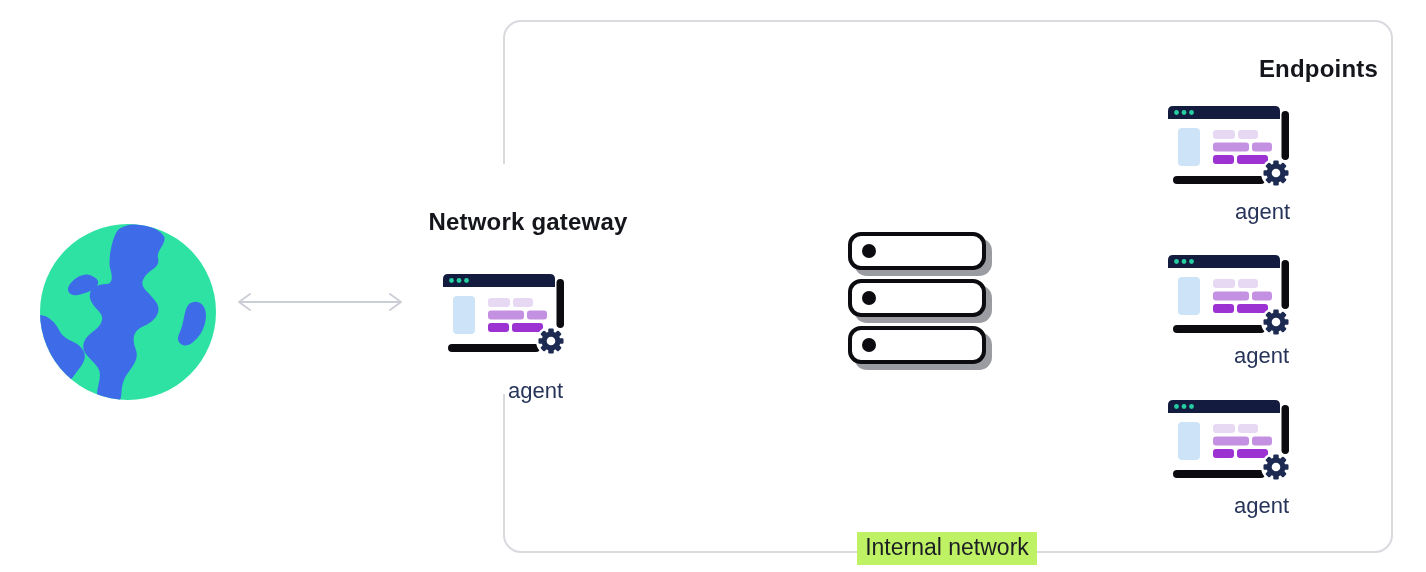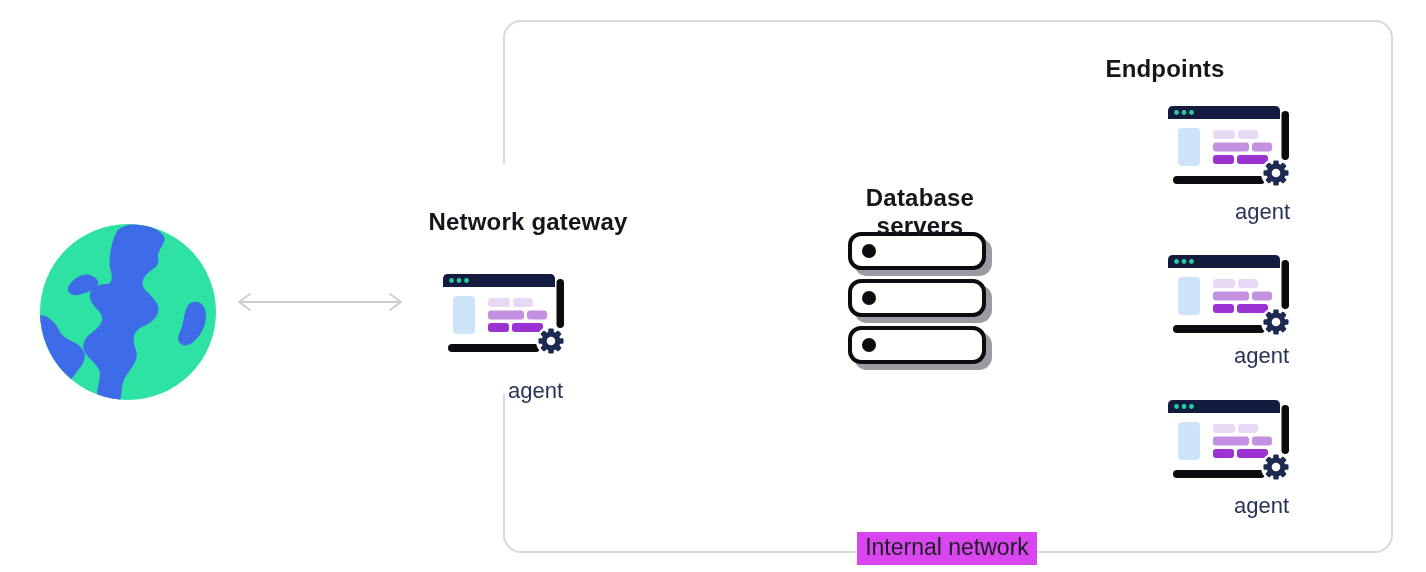--- a/index.html
+++ b/index.html
@@ -34,21 +34,21 @@
     font-size:22px;font-weight:400;color:var(--agent-text);
     text-align:left;z-index:3;
   }
   .internal-box{
     left:503px;top:20px;width:886px;height:529px;
     border:2px solid var(--border-gray);border-radius:18px;z-index:0;
   }
   .white-mask{background:#fff;z-index:1;}
   .internal-label{
     left:857px;top:532px;width:180px;padding:2px 0 4px 0;
-    background:#d946ef;font-size:23px;font-weight:400;color:var(--label-text);
+    background:#bef264;font-size:23px;font-weight:400;color:var(--label-text);
     text-align:center;z-index:2;
   }
   .globe{left:40px;top:224px;width:176px;height:176px;z-index:2;}
   .arrow{left:234px;top:291px;width:172px;height:22px;z-index:4;}
   .agent-icon{width:132px;height:94px;z-index:3;position:absolute;}
   .server-stack{
     left:848px;top:232px;display:flex;flex-direction:column;gap:9px;z-index:2;
   }
   .server{
     width:130px;height:30px;background:#fff;border:4px solid var(--ink);
@@ -139,34 +139,33 @@
       <path d="M156 3 L 167 11 L 156 19"></path>
     </g>
   </svg>
 
   <div class="abs heading" style="left:398px;top:208px;width:212px;margin-left:24px;">Network gateway</div>
   <svg class="agent-icon" style="left:441px;top:272px;" viewBox="0 0 132 94">
       <use href="#agent-window"></use>
     </svg>
   <div class="abs agent-label" style="left:508px;top:378px;width:90px;">agent</div>
 
-  <div class="abs heading" style="left:820px;top:184px;width:200px;">Database servers</div>
   <div class="abs server-stack">
     <div class="server">
       <span class="server-dot"></span>
     </div>
     <div class="server">
       <span class="server-dot"></span>
     </div>
     <div class="server">
       <span class="server-dot"></span>
     </div>
   </div>
 
-  <div class="abs heading" style="left:1065px;top:55px;width:200px;">Endpoints</div>
+  <div class="abs heading" style="left:1178px;top:55px;width:200px;text-align:right;">Endpoints</div>
 
   <div>
     <svg class="agent-icon" style="left:1166px;top:104px;" viewBox="0 0 132 94">
         <use href="#agent-window"></use>
       </svg>
     <div class="abs agent-label" style="left:1235px;top:199px;width:90px;">agent</div>
   </div>
 
   <div>
     <svg class="agent-icon" style="left:1166px;top:253px;" viewBox="0 0 132 94">

